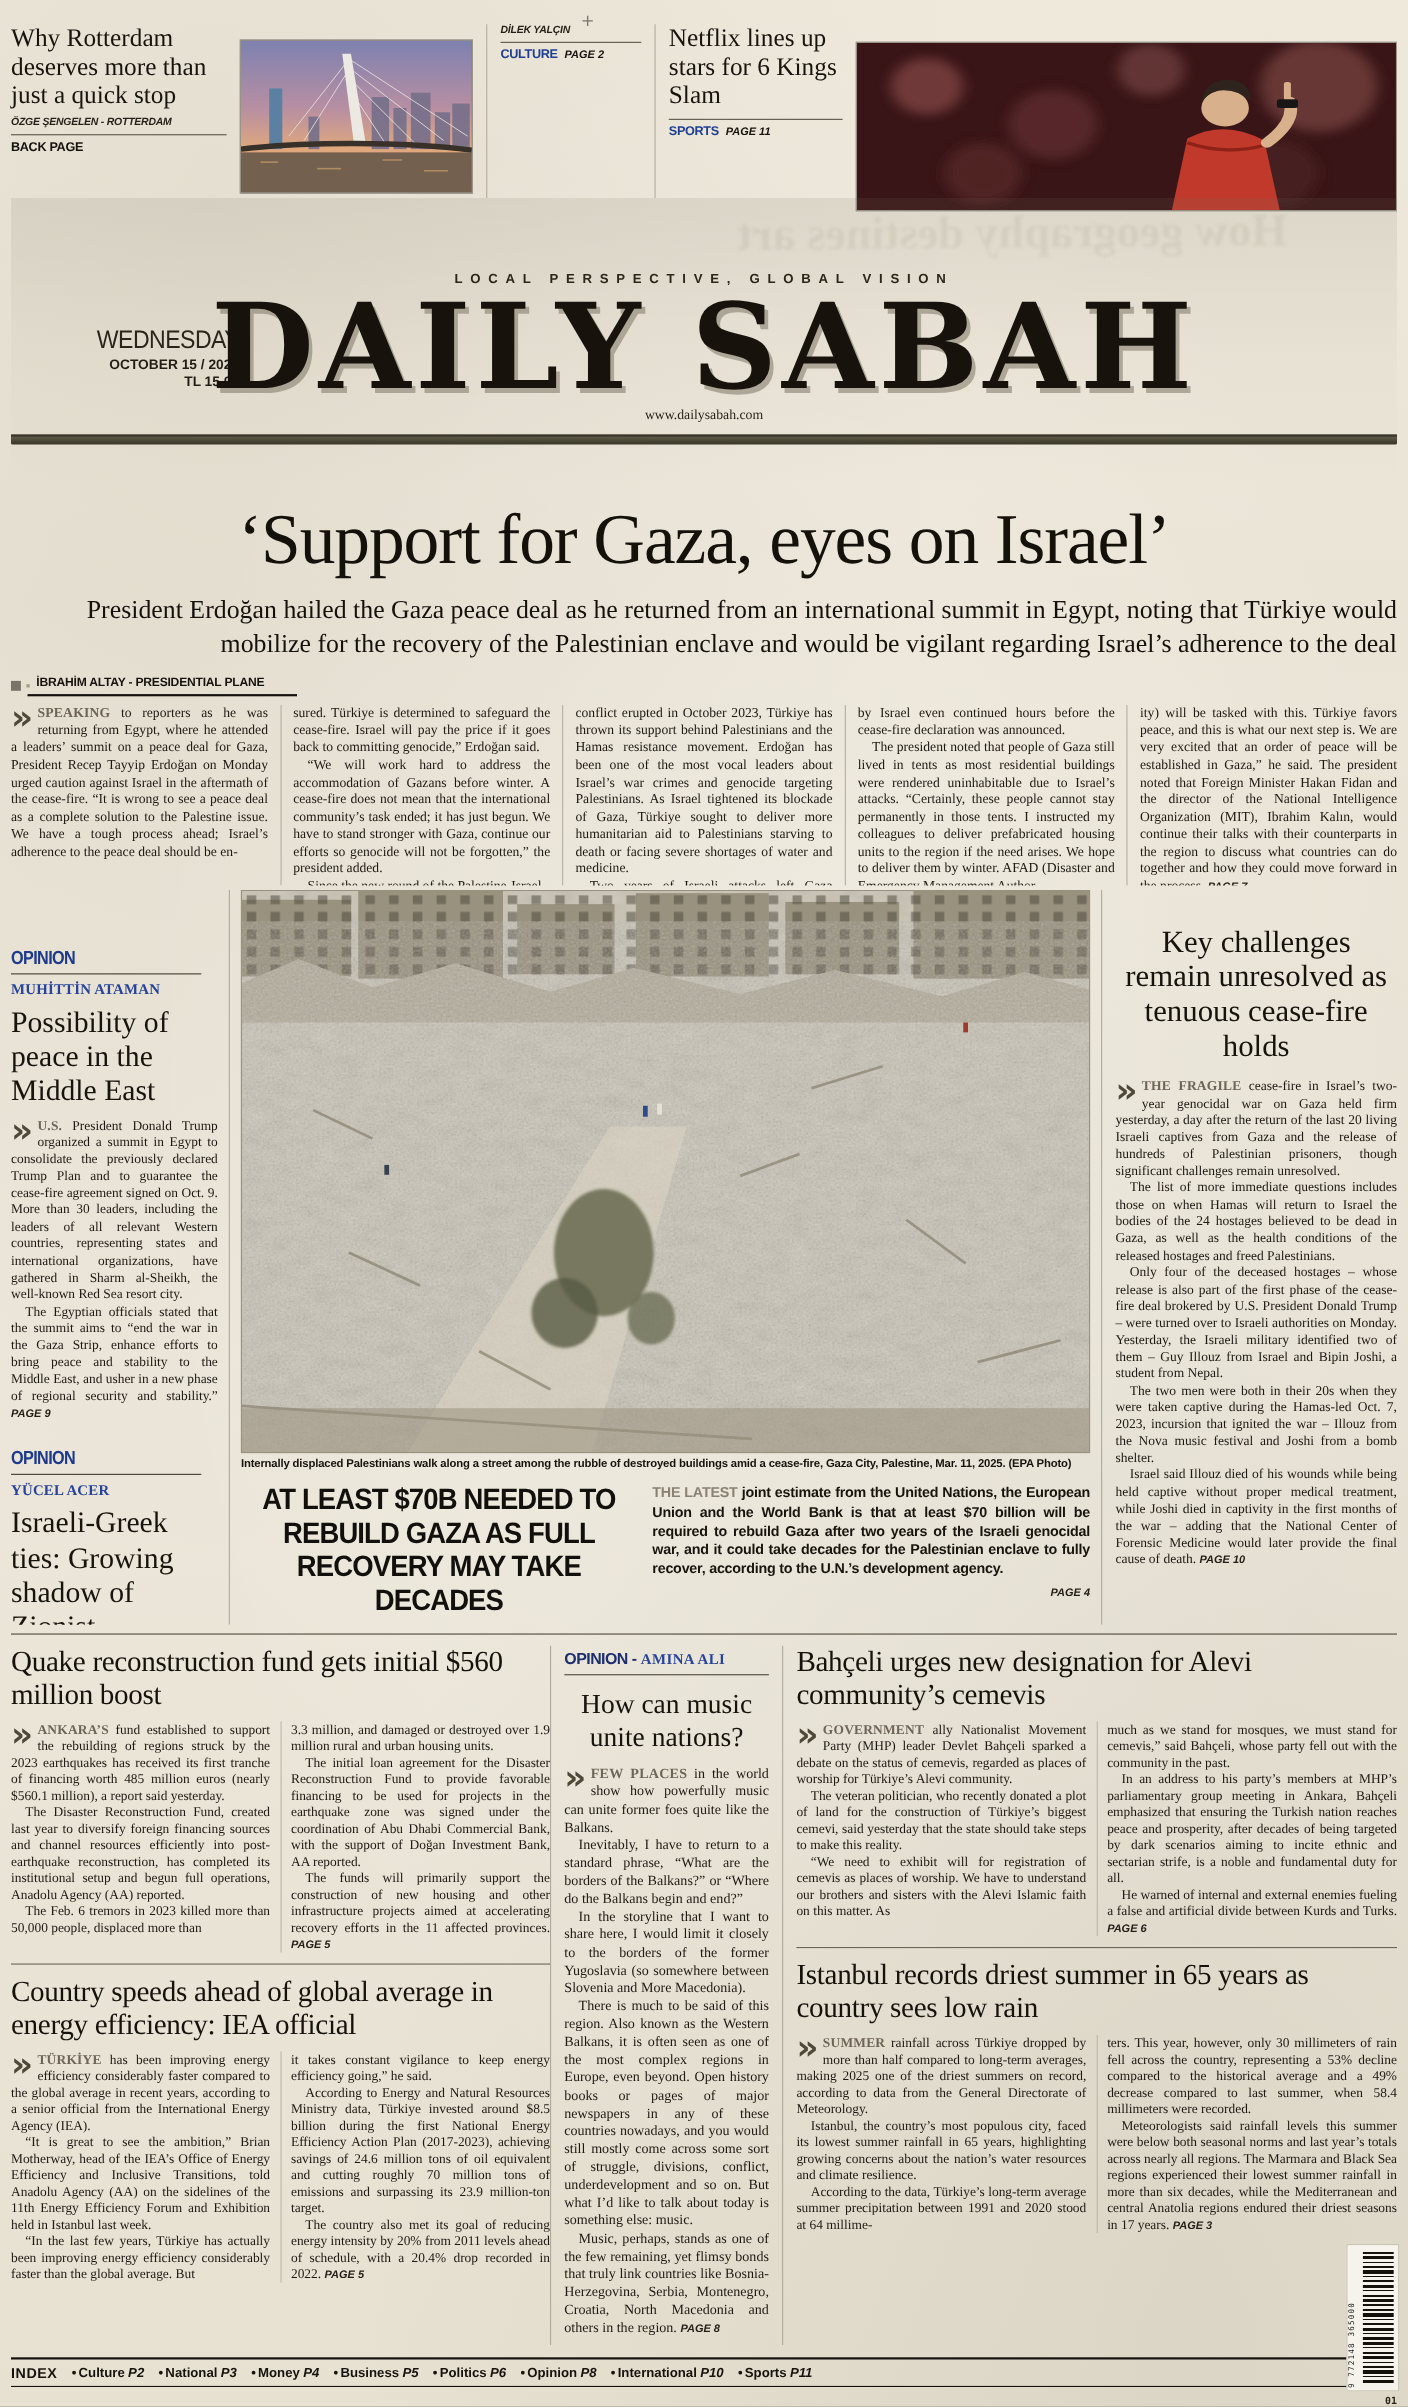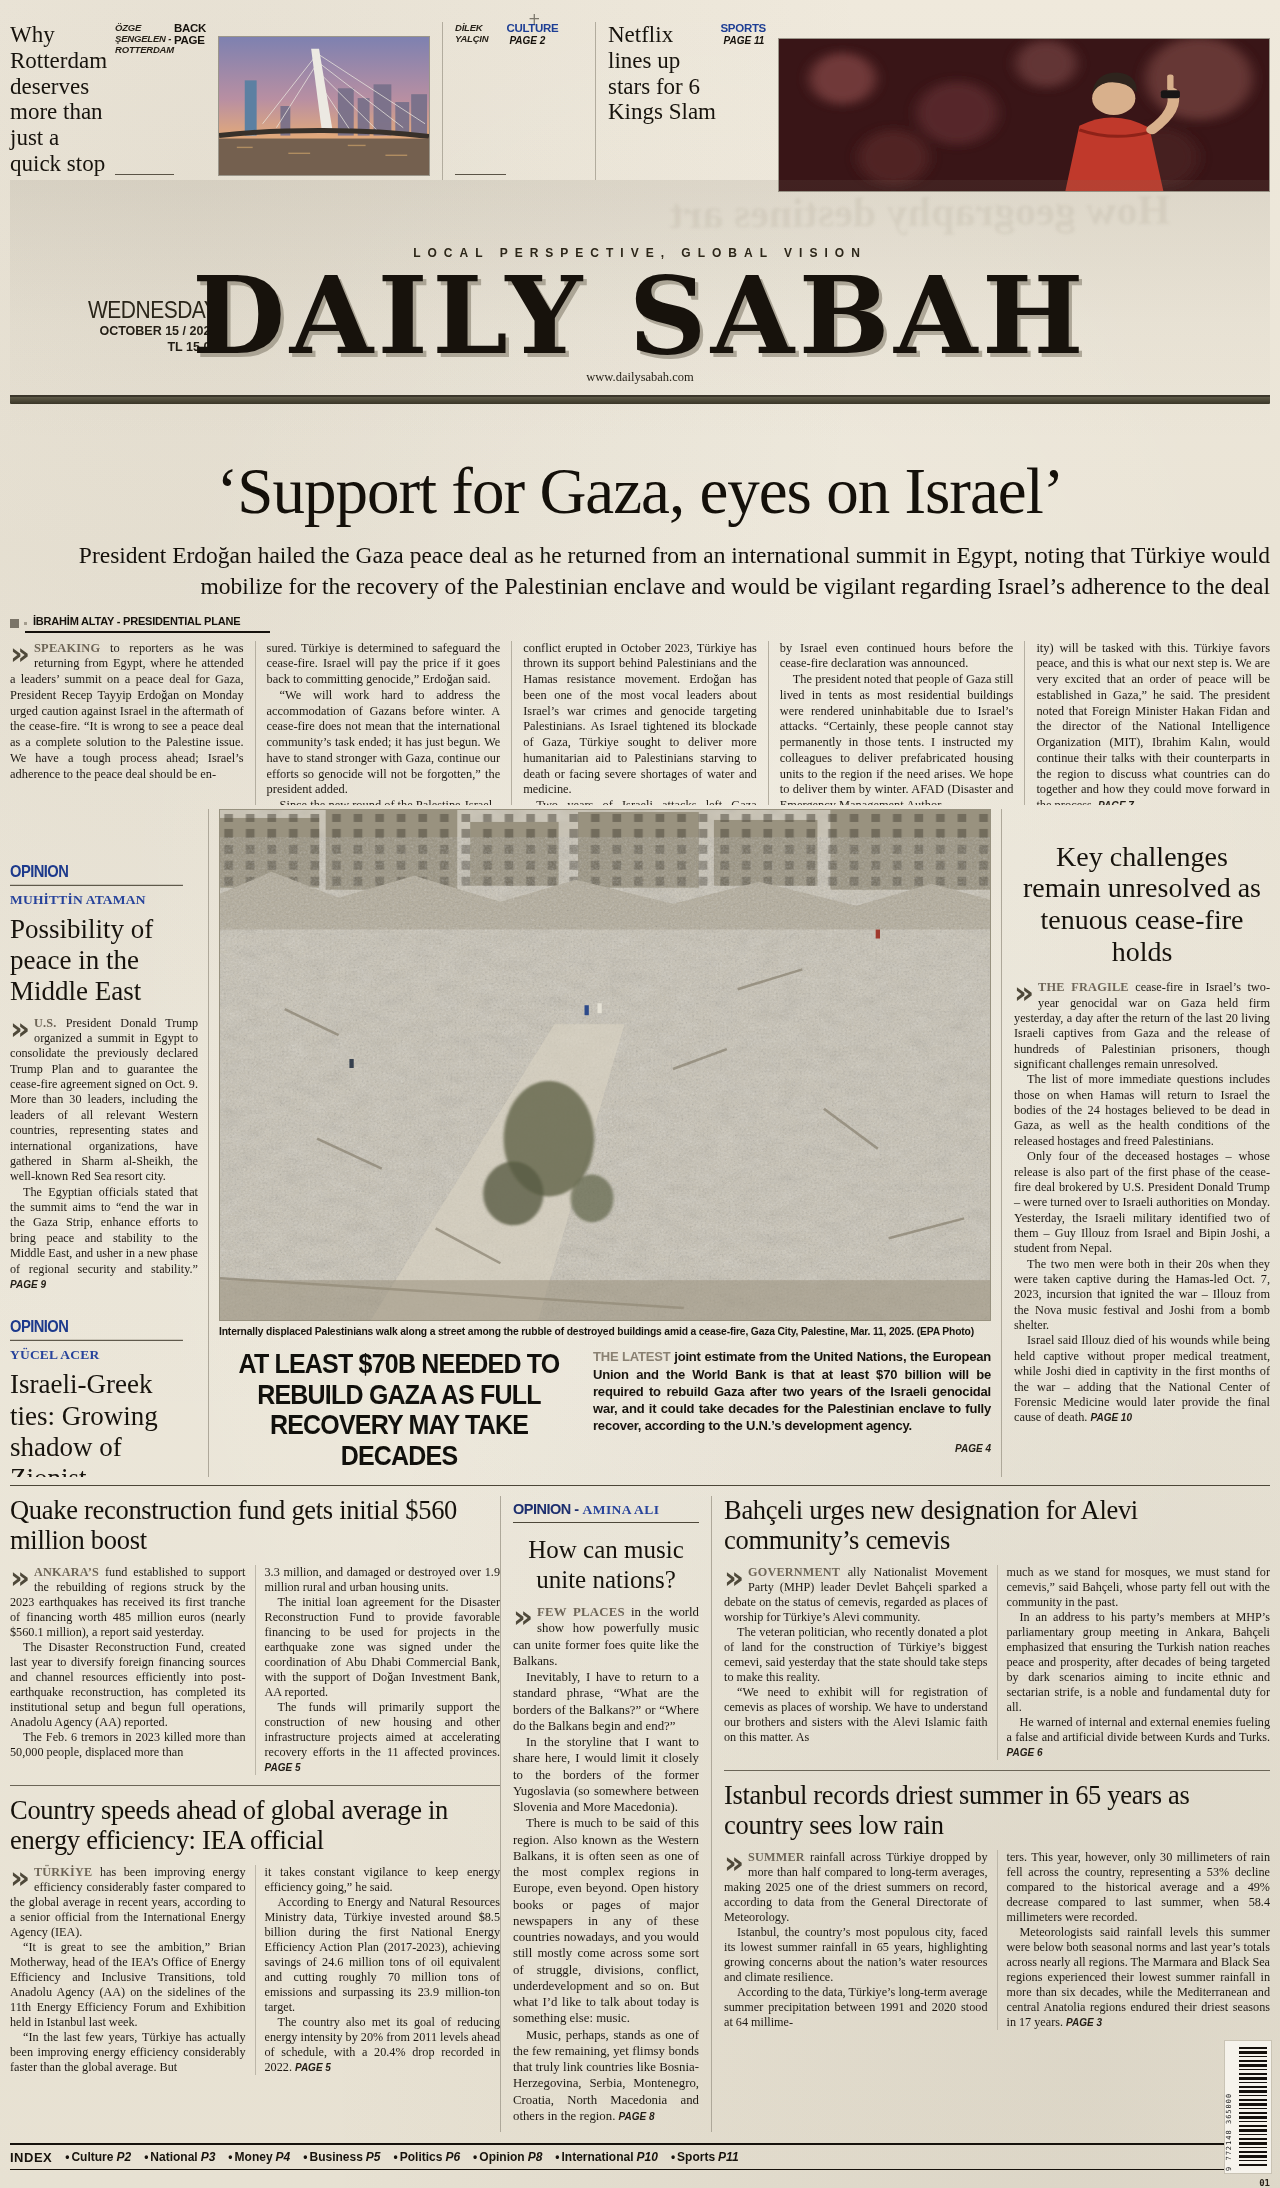--- a/index.html
+++ b/index.html
@@ -13,21 +13,21 @@
       radial-gradient(ellipse at 85% 95%, rgba(70,60,40,.07), transparent 50%),
       radial-gradient(ellipse at 55% 45%, rgba(255,255,250,.25), transparent 60%),
       linear-gradient(180deg,#efe9dc 0%,#eae4d6 25%,#ece7da 55%,#e7e1d2 100%);
     padding:8px 10px 0 10px;
   }
   .vr{ width:1px; background:#b2ac9e; align-self:stretch; }
   .plus-mark{ position:absolute; left:528px; top:10px; color:#7b766b; font-size:15px; font-family:"DejaVu Sans",sans-serif; }
 
   
   .teasers{ display:flex; gap:12px; height:172px; padding-top:14px; }
-  .teaser{ display:flex; flex-direction:row; }
+  .teaser{ display:flex; flex-direction:column; }
   .t1{ width:196px; }
   .t2{ width:128px; }
   .t3{ width:158px; }
   .t-head{ font-weight:normal; font-size:23px; line-height:1.12; color:#17130d; margin-bottom:7px; }
   .t2 .t-head{ font-size:21.5px; }
   .t-byline{ font-family:"Liberation Sans","DejaVu Sans",sans-serif; font-size:9.5px; font-style:italic; font-weight:bold; letter-spacing:-.2px; color:#241f17; border-bottom:1px solid #5a5346; padding-bottom:5px; margin-bottom:5px; }
   .t-rule{ border-top:1px solid #5a5346; margin-bottom:5px; margin-top:2px; }
   .t-foot{ font-family:"Liberation Sans","DejaVu Sans",sans-serif; font-size:11.5px; font-weight:bold; }
   .t-section{ color:#1d3e94; letter-spacing:-.3px; }
   .t-section.black{ color:#15110c; }

